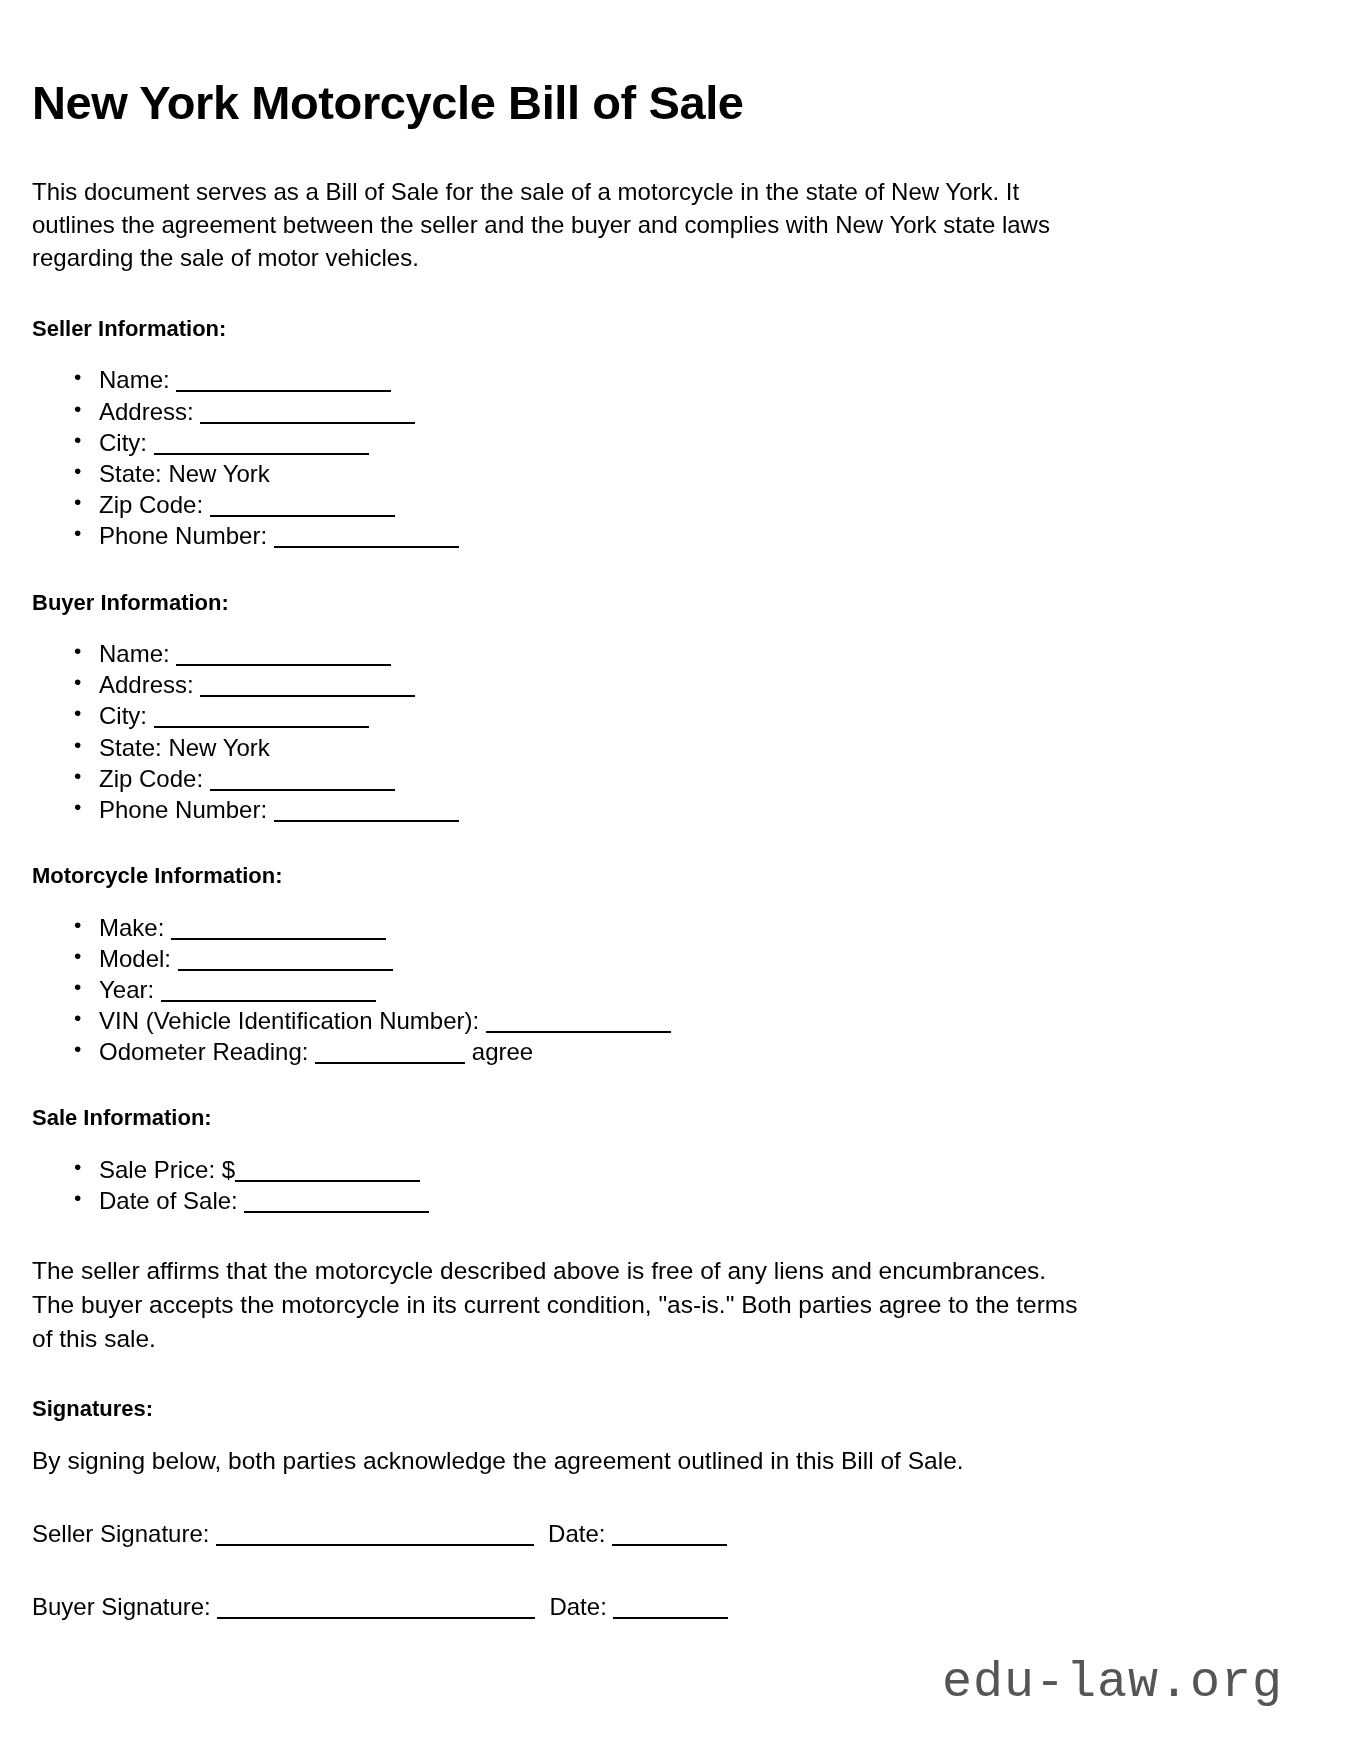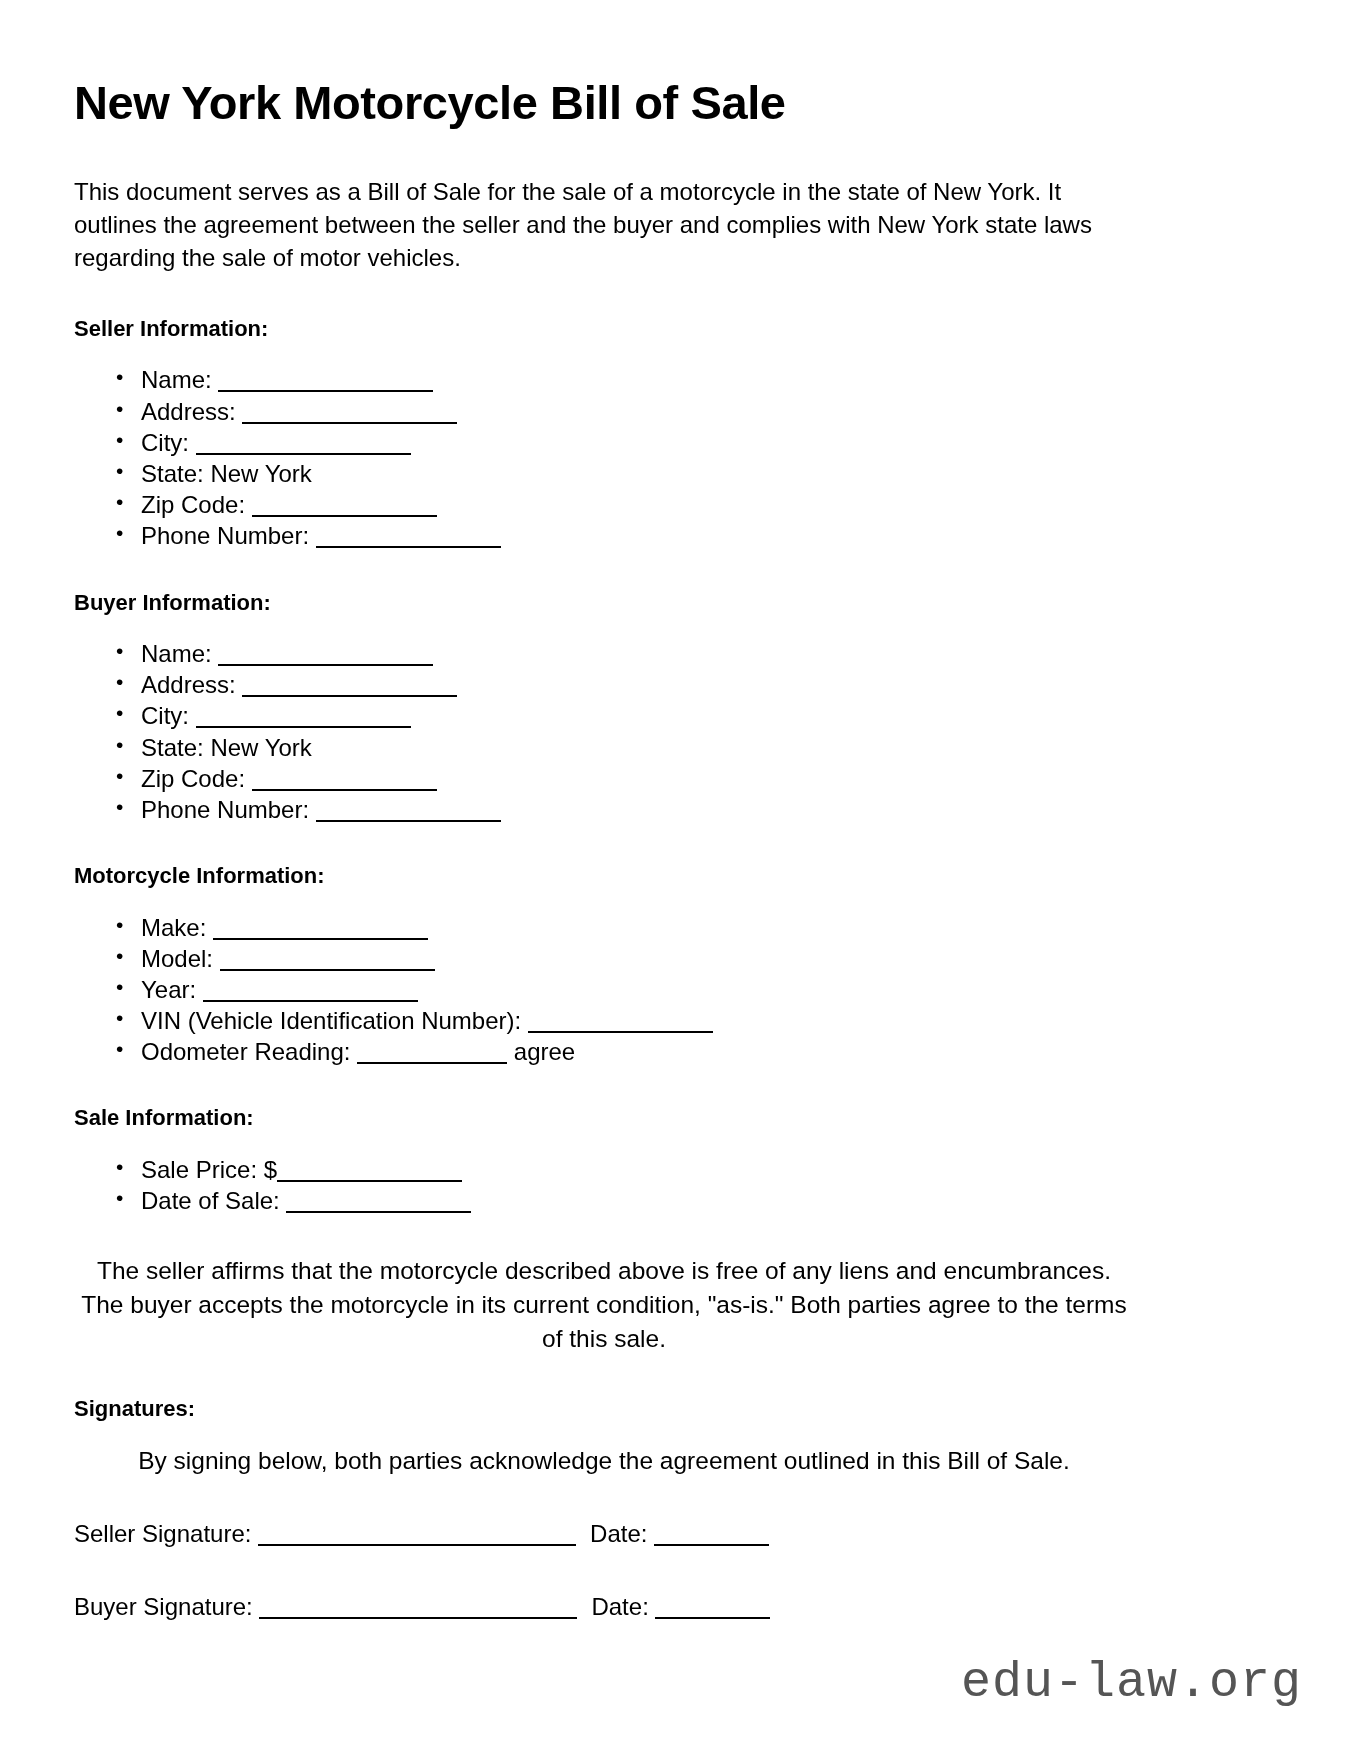--- a/index.html
+++ b/index.html
@@ -15,21 +15,21 @@
     color: #000000;
     overflow: hidden;
   }
   .page {
     position: absolute;
     left: 0; top: 0;
     width: 1362px;
     height: 1747px;
     background: #fff;
     box-sizing: border-box;
-    padding: 78px 74px 0 74px;
+    padding: 78px 74px 0 32px;
   }
   .doc-title {
     font-size: 47px;
     font-weight: bold;
     letter-spacing: -0.4px;
     margin: 0 0 46px 0;
     line-height: 1.08;
   }
   .intro {
     font-size: 24px;
@@ -71,33 +71,32 @@
   .b-sm  { width: 150px; }
   .b-md  { width: 185px; }
   .b-lg  { width: 215px; }
   .b-sig { width: 318px; }
   .b-date{ width: 115px; }
   .body-para {
     font-size: 24.5px;
     line-height: 1.38;
     margin: 0 0 40px 0;
     max-width: 1060px;
-    text-align: center;
   }
   .sig-block { margin-top: 12px; }
   .sig-row {
     font-size: 24px;
     line-height: 1.3;
     margin-bottom: 42px;
     white-space: nowrap;
   }
   .sig-gap { display: inline-block; width: 14px; }
   .watermark {
     position: absolute;
-    right: 60px;
+    right: 79px;
     bottom: 36px;
     font-family: "Liberation Mono", "DejaVu Sans Mono", monospace;
     font-size: 50px;
     color: #555555;
     letter-spacing: 1px;
     white-space: nowrap;
   }
   .tight { margin-bottom: 28px; }
 </style>
 </head>

